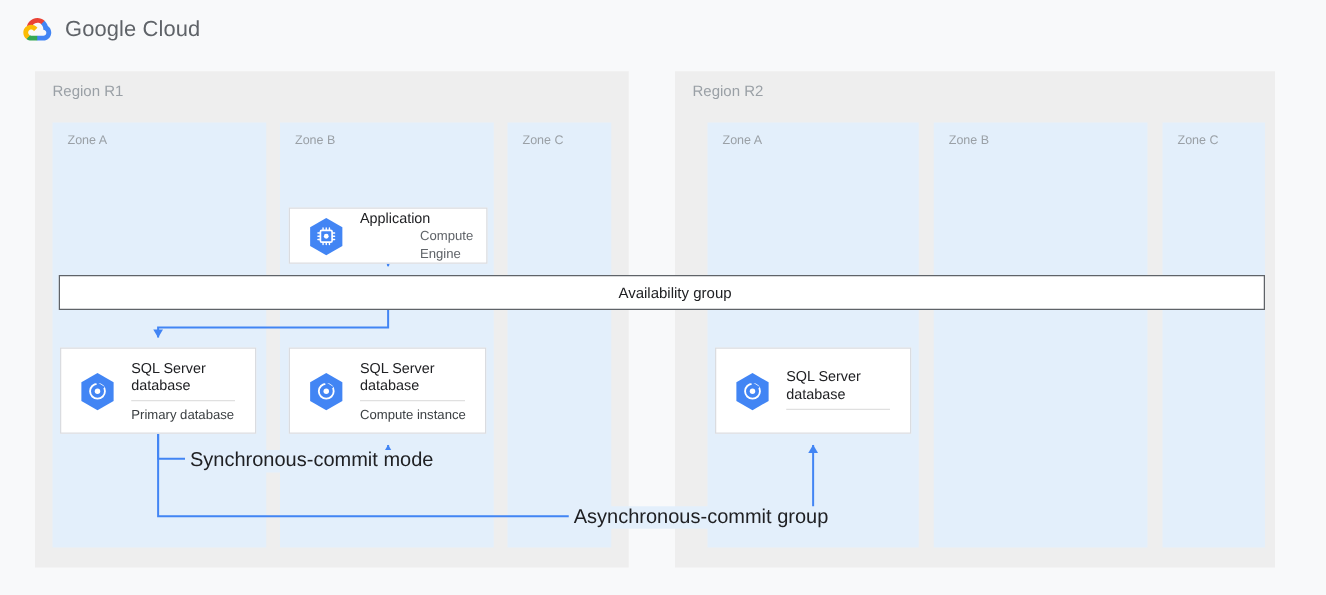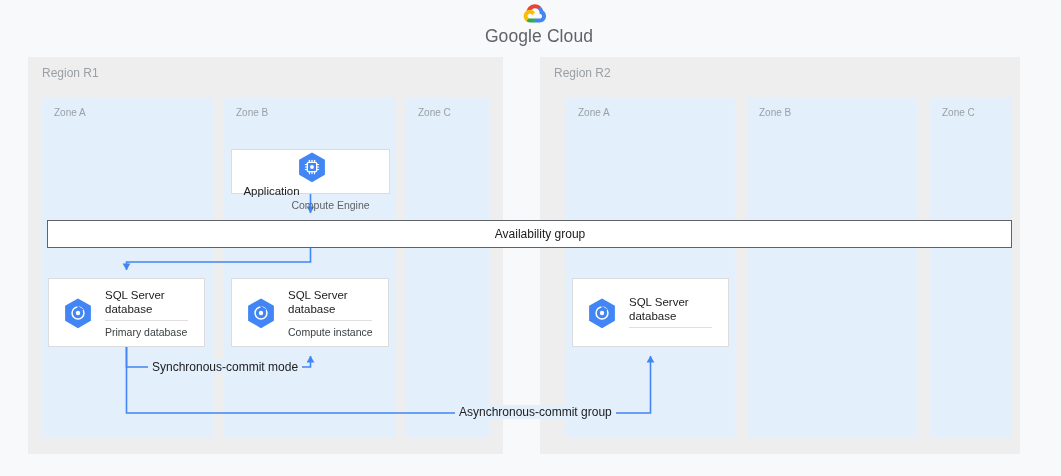--- a/index.html
+++ b/index.html
@@ -16,21 +16,20 @@
     background: #f8f9fa;
   }
 
   
   #header {
     position: absolute; left: 0; top: 0;
     width: 1061px; height: 46px;
     display: flex; align-items: center;
     padding-left: 17px;
     background: #f8f9fa;
-    flex-direction: column;
   }
   #gc-logo { width: 26px; height: 26px; flex: 0 0 26px; margin-right: 9px; }
   #gc-wordmark {
     font-size: 17.5px;
     color: #5f6368;
     letter-spacing: .1px;
     white-space: nowrap;
   }
   #gc-wordmark .g1 { color: #5f6368; font-weight: 400; }
   #gc-wordmark .g2 { color: #5f6368; font-weight: 400; }
@@ -109,21 +108,21 @@
     padding-left: 21px;
   }
   #ag-bar .ag-label {
     font-size: 12px;
     color: #202124;
   }
 
   
   .conn-label {
     position: absolute;
-    font-size: 12px;
+    font-size: 16px;
     color: #202124;
     background: transparent;
     white-space: nowrap;
   }
 
   svg.wires {
     position: absolute; left: 0; top: 0;
     width: 1061px; height: 430px;
     overflow: visible;
     pointer-events: none;
@@ -191,21 +190,21 @@
 
       <path d="M126.5 301 L126.5 321 L310.5 321 L310.5 310" fill="none" stroke="#4285f4" stroke-width="1.6" marker-end="url(#arrow-up)"></path>
 
       <path d="M126.5 301 L126.5 367 L650.5 367 L650.5 310" fill="none" stroke="#4285f4" stroke-width="1.6" marker-end="url(#arrow-up)"></path>
     </svg>
 
     <div id="ag-bar" style="left:47px; top:174px; width:965px; height:28px;">
       <span class="ag-label">Availability group</span>
     </div>
 
-    <div class="card" style="left:231px; top:103px; width:159px; height:45px;flex-direction:column;">
+    <div class="card" style="left:231px; top:120px; width:159px; height:45px;">
       <svg class="card-icon" viewBox="0 0 48 48" xmlns="http://www.w3.org/2000/svg">
         <path d="M24 3.4 L42.2 13.9 L42.2 34.9 L24 45.4 L5.8 34.9 L5.8 13.9 Z" fill="#4285f4"></path>
         <rect x="17.4" y="17.4" width="13.2" height="13.2" rx="1.6" fill="none" stroke="#ffffff" stroke-width="1.9"></rect>
         <circle cx="24" cy="24" r="2.7" fill="#ffffff"></circle>
         <g stroke="#ffffff" stroke-width="1.6" stroke-linecap="round">
           <path d="M20.4 14.6 v2.1"></path>
             <path d="M24 14.6 v2.1"></path>
             <path d="M27.6 14.6 v2.1"></path>
           <path d="M20.4 31.3 v2.1"></path>
             <path d="M24 31.3 v2.1"></path>

